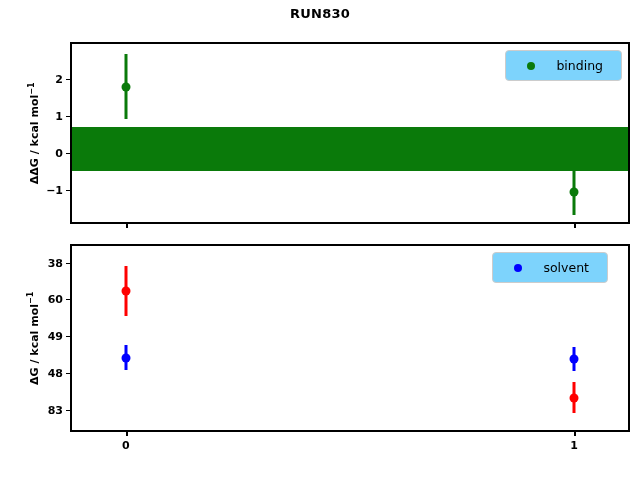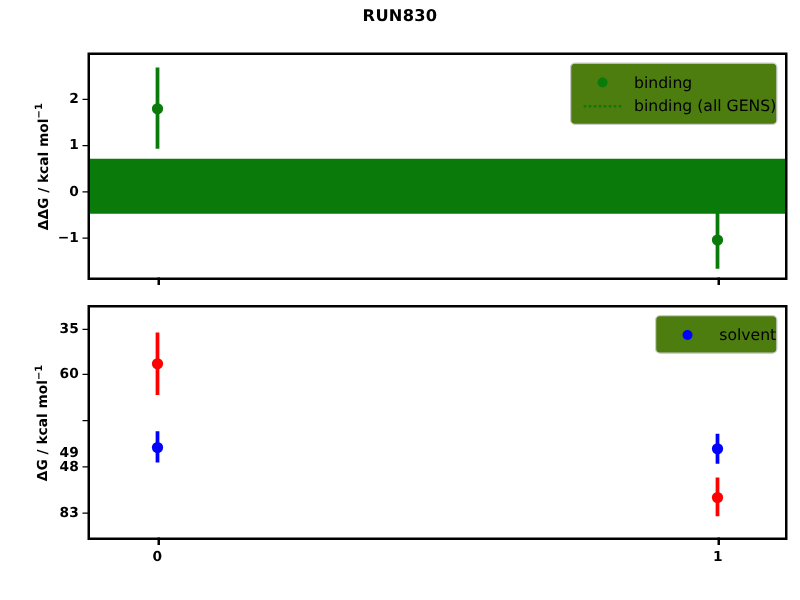--- a/index.html
+++ b/index.html
@@ -141,33 +141,33 @@
   }
   .band {
     position: absolute;
     left: 0;
     width: 100%;
   }
   
   .legend {
     position: absolute;
     box-sizing: border-box;
-    background: #4d7c0f;
+    background: #7dd3fc;
     border: 1px solid #cccccc;
     border-radius: 4px;
-    padding: 5px 0 5px 8px;
+    padding: 5px 18px 5px 8px;
     font-size: 12px;
     color: #000000;
   }
   #legend-top {
     right: 6px;
     top: 6px;
   }
   #legend-bottom {
-    right: 6px;
+    right: 20px;
     top: 6px;
   }
   .legend-row {
     display: flex;
     align-items: center;
     height: 19px;
     white-space: nowrap;
   }
   .legend-handle {
     width: 34px;
@@ -231,48 +231,42 @@
         <div class="band" style="top: 82.6958px; height: 44.5px; background: rgb(10, 122, 10);"></div>
       </div>
 
     <div class="legend" id="legend-top">
         <div class="legend-row">
           <span class="legend-handle">
             <span class="legend-dot" style="background: rgb(10, 122, 10);"></span>
           </span>
           <span class="legend-label">binding</span>
         </div>
-        <div class="legend-row">
-          <span class="legend-handle">
-            <span class="legend-dotted" style="border-top-color: rgb(10, 122, 10);"></span>
-          </span>
-          <span class="legend-label">binding (all GENS)</span>
-        </div>
       </div>
   </div>
 
   <div class="axes" id="axes-bottom">
 
     <div class="ylabel-wrap">
       <div class="ylabel-inner">
         <span>ΔG / kcal mol</span><sup class="exp">−1</sup>
       </div>
     </div>
 
     <div id="bottom-yticks">
         <div class="ytick" style="top: 163.76px;"></div>
         <div class="yticklabel" style="top: 163.76px;">83</div>
         <div class="ytick" style="top: 126.96px;"></div>
         <div class="yticklabel" style="top: 126.96px;">48</div>
         <div class="ytick" style="top: 90.16px;"></div>
-        <div class="yticklabel" style="top: 90.16px; margin-top: 26px;">49</div>
+        <div class="yticklabel" style="top: 90.16px;">49</div>
         <div class="ytick" style="top: 53.36px;"></div>
         <div class="yticklabel" style="top: 53.36px;">60</div>
         <div class="ytick" style="top: 16.56px;"></div>
-        <div class="yticklabel" style="top: 16.56px;">35</div>
+        <div class="yticklabel" style="top: 16.56px;">38</div>
       </div>
     <div id="bottom-xticks">
         <div class="xtick" style="left: 53.8065px;"></div>
         <div class="xticklabel" style="left: 53.8065px;">0</div>
         <div class="xtick" style="left: 502.194px;"></div>
         <div class="xticklabel" style="left: 502.194px;">1</div>
       </div>
 
     <div class="plotarea" id="bottom-plot">
         <div class="errbar" style="left: 53.8065px; top: 98.624px; height: 25.76px; background: rgb(0, 0, 255);"></div>

